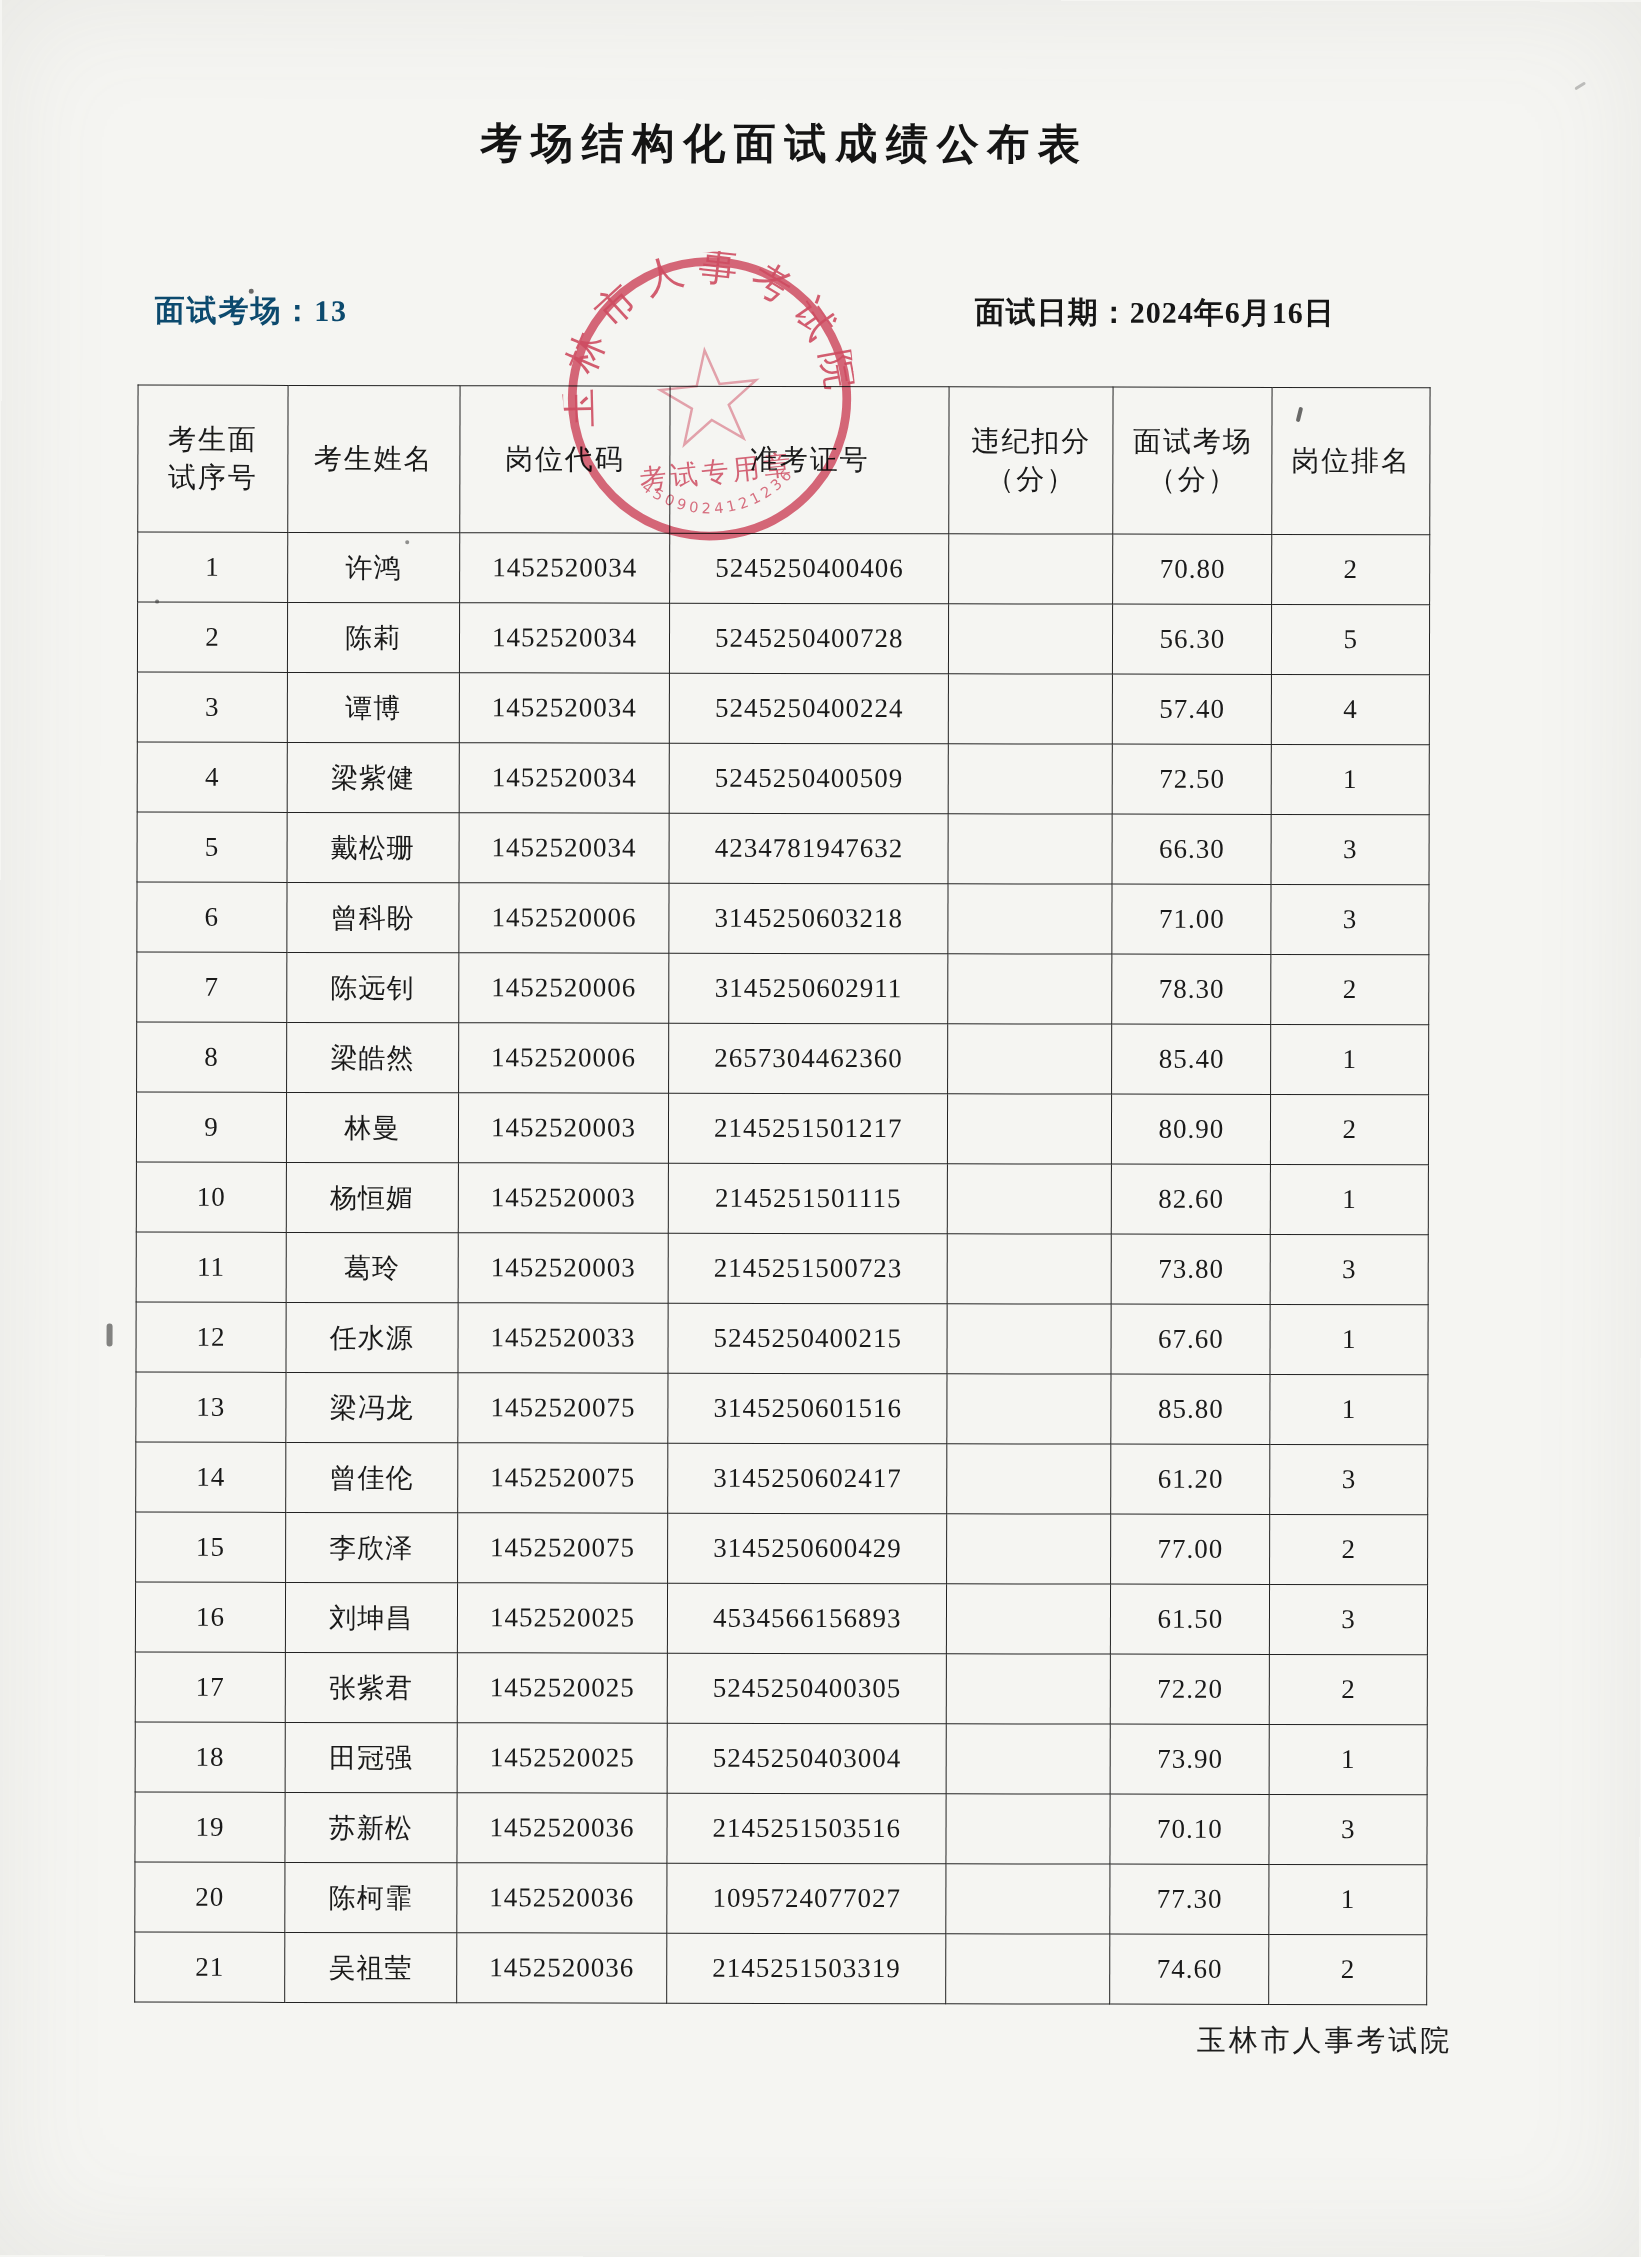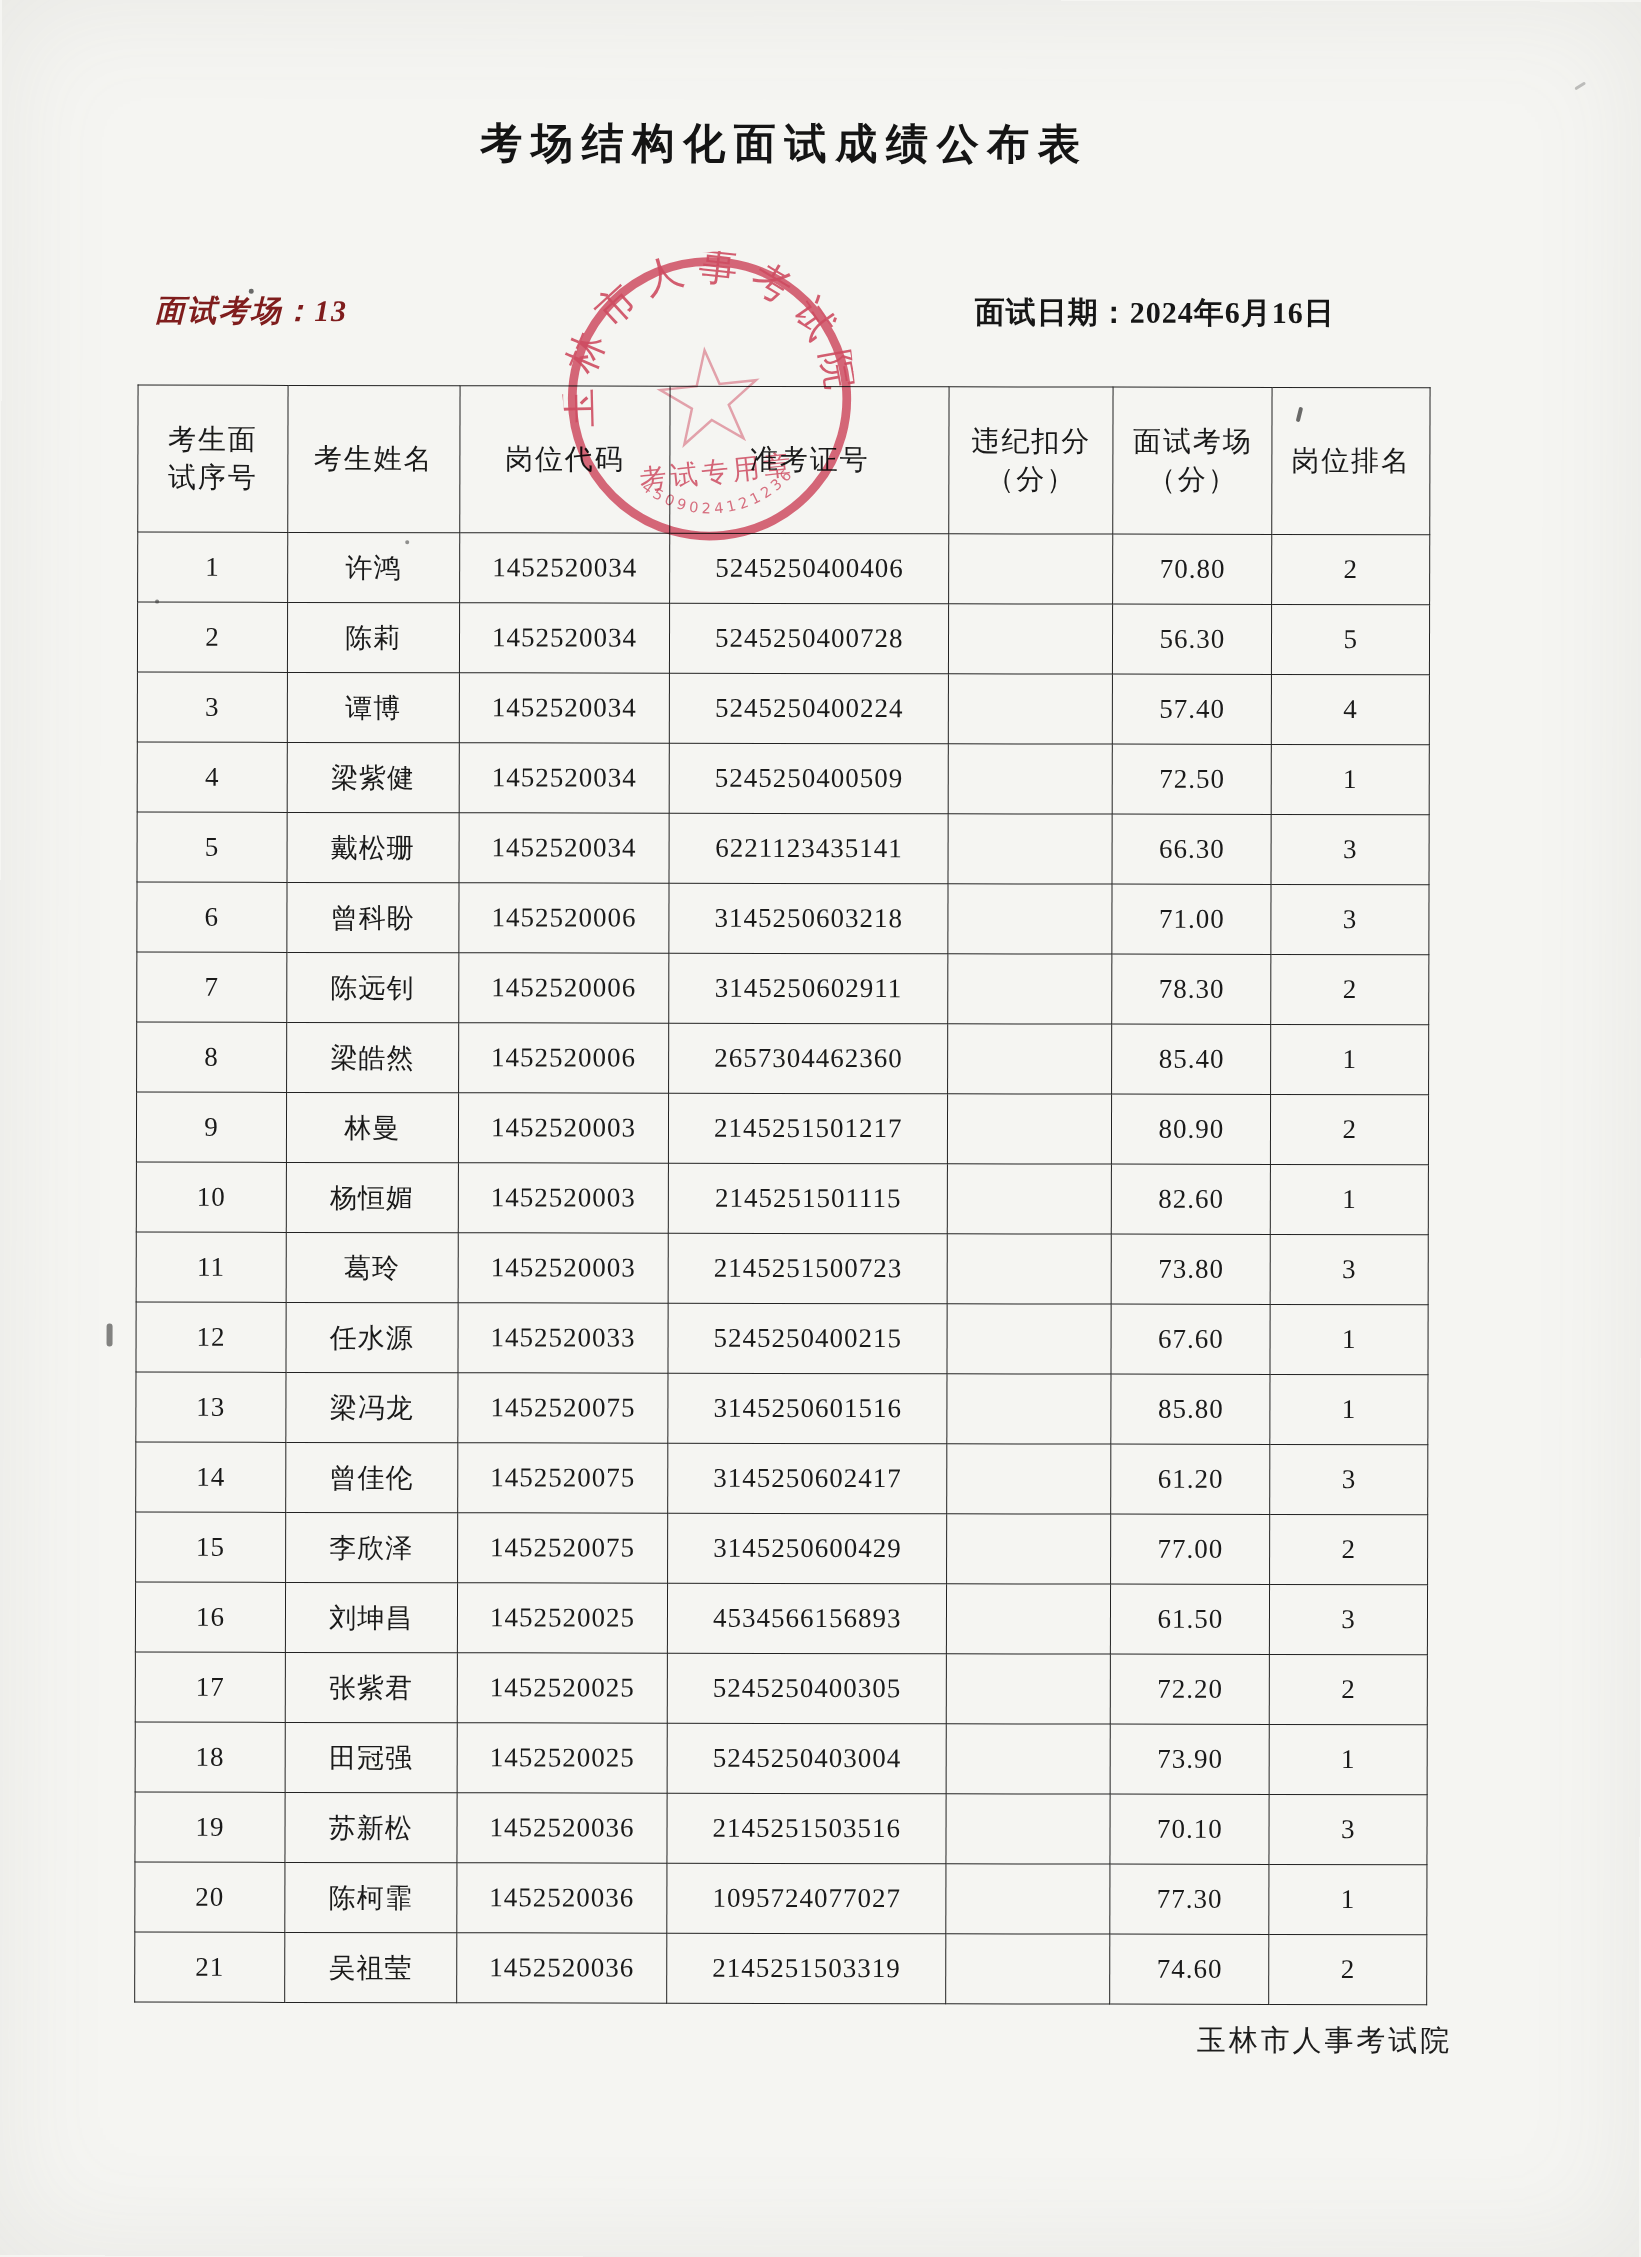--- a/index.html
+++ b/index.html
@@ -15,21 +15,21 @@
     box-shadow:inset 0 0 116px rgba(120,120,110,0.10);
   }
   .doc-title{
     position:absolute;top:116px;left:136px;width:1293px;
     text-align:center;
     font-family:"Liberation Sans","DejaVu Sans",sans-serif;
     font-weight:bold;font-size:42px;letter-spacing:8.7px;color:#141414;
   }
   .meta-venue{
     position:absolute;top:292px;left:153px;
-    font-size:30px;letter-spacing:1.9px;font-weight:600;color:#7f1d1d;font-style:italic;
+    font-size:30px;letter-spacing:1.9px;font-weight:600;color:#0c4a6e;
   }
   .meta-date{
     position:absolute;top:292px;left:973px;
     font-size:30px;letter-spacing:1px;font-weight:600;color:#161616;text-align:center;
   }
   table.score-table{
     position:absolute;top:386px;left:136px;width:1293px;
     border-collapse:collapse;table-layout:fixed;
     background:transparent;
   }
@@ -135,21 +135,21 @@
           <td>1452520034</td>
           <td>5245250400509</td>
           <td></td>
           <td>72.50</td>
           <td>1</td>
         </tr>
         <tr>
           <td>5</td>
           <td>戴松珊</td>
           <td>1452520034</td>
-          <td>6221123435141</td>
+          <td>4234781947632</td>
           <td></td>
           <td>66.30</td>
           <td>3</td>
         </tr>
         <tr>
           <td>6</td>
           <td>曾科盼</td>
           <td>1452520006</td>
           <td>3145250603218</td>
           <td></td>

